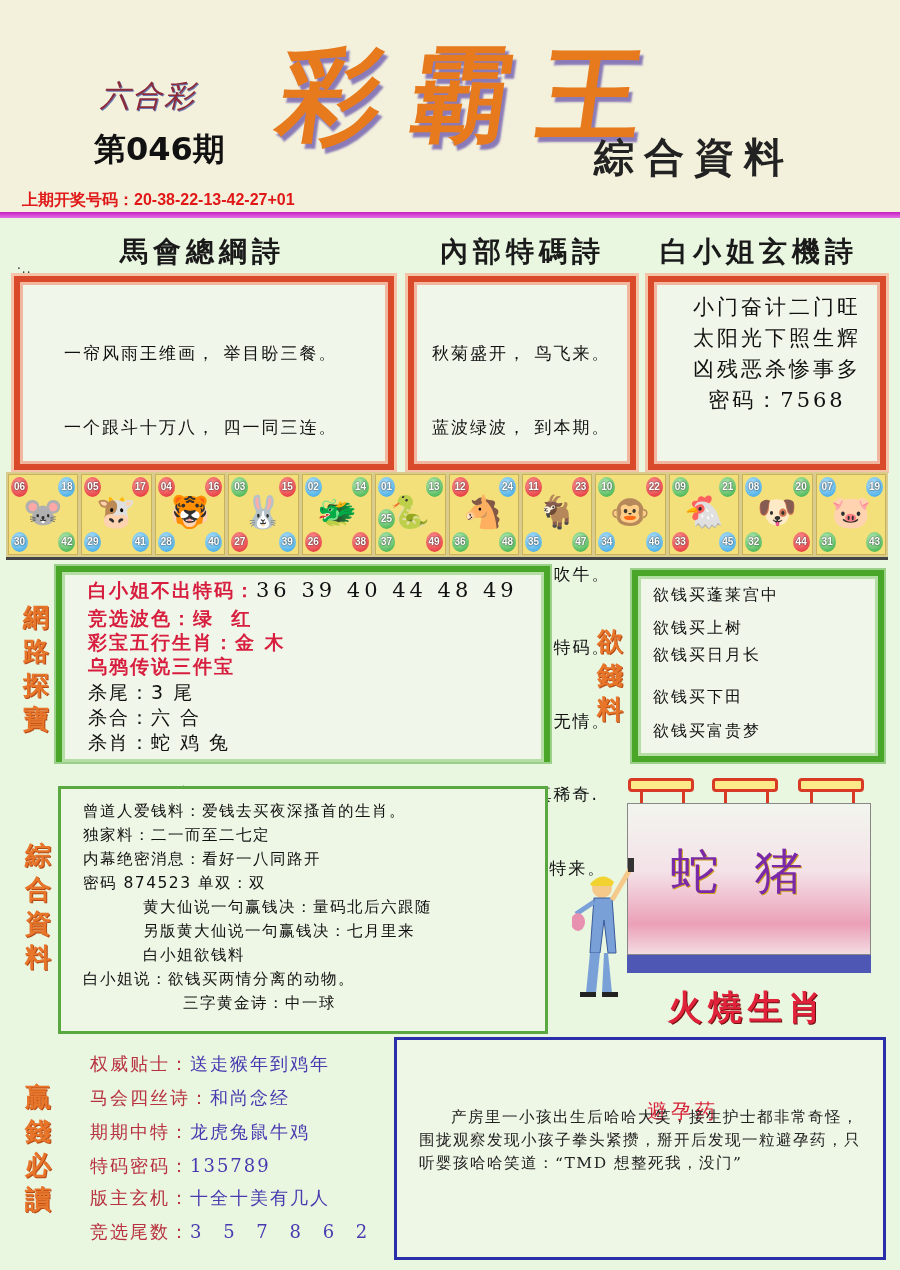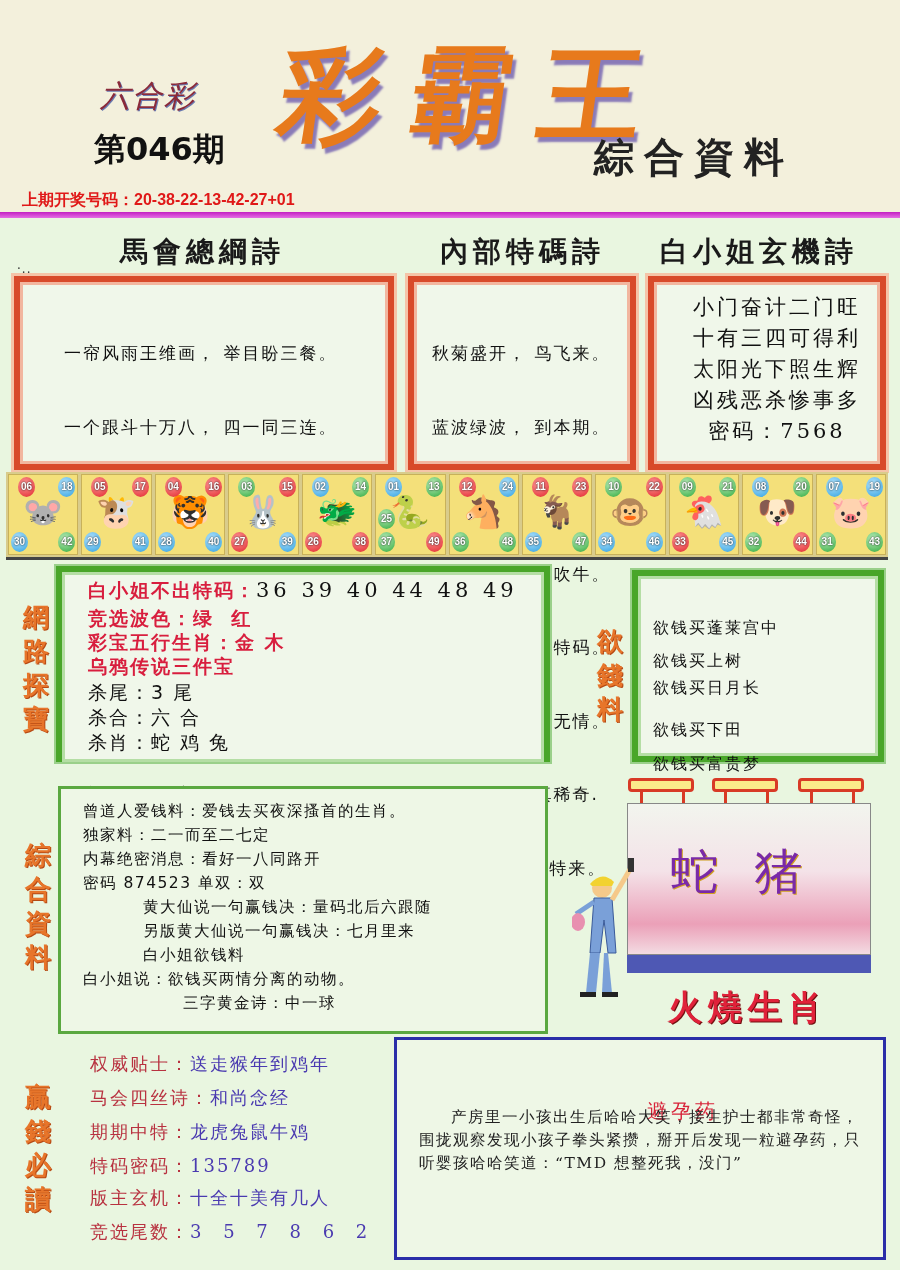--- a/index.html
+++ b/index.html
@@ -27,32 +27,32 @@
   .xuanji { position: absolute; left: 10px; width: 100%; text-align: center; font-size: 21px; line-height: 31px; letter-spacing: 3px; font-family: "DejaVu Sans", sans-serif; }
 
   
   .zodiac-strip { position: absolute; left: 6px; top: 472px; width: 882px; height: 88px; background: #d9cc8c; border-bottom: 3px solid #444; display: flex; gap: 3px; padding: 2px 2px; }
   .zcard { flex: 1; background: #f4e07a; border: 1px solid #c8b15a; position: relative; }
   .zcard .animal { position: absolute; left: 0; right: 0; top: 18px; text-align: center; font-size: 32px; }
   .ball { position: absolute; width: 17px; height: 20px; border-radius: 50%; font-size: 10px; font-weight: bold; color: #fff; text-align: center; line-height: 20px; font-family: "Liberation Sans", sans-serif; text-shadow: 0 0 2px #000; }
   .ball.red { background: radial-gradient(circle at 40% 35%, #ff9a9a, #e0262b); }
   .ball.blue { background: radial-gradient(circle at 40% 35%, #b8e6ff, #2ea0e0); }
   .ball.green { background: radial-gradient(circle at 40% 35%, #bff0bf, #2ea83a); }
-  .b-tl { left: 9px; top: 2px; } .b-tr { right: 2px; top: 2px; }
+  .b-tl { left: 2px; top: 2px; } .b-tr { right: 2px; top: 2px; }
   .b-bl { left: 2px; bottom: 2px; } .b-br { right: 2px; bottom: 2px; }
   .b-ml { left: 2px; top: 34px; }
 
   
   .vlabel { position: absolute; font-size: 26px; font-weight: bold; color: #e7752a; line-height: 34px; width: 36px; text-align: center; text-shadow: 1px 1px 0 #b64a14; }
 
   .row-text { position: absolute; font-size: 19px; letter-spacing: 2px; font-family: "DejaVu Sans", sans-serif; white-space: nowrap; }
   .red-bold { color: #d81e3e; font-weight: bold; }
   .num { font-family: "DejaVu Serif", serif; font-weight: normal; color: #111; letter-spacing: 4px; font-size: 21px; }
 
-  .wish { position: absolute; left: 653px; font-size: 16px; letter-spacing: 2px; font-family: Liberation Mono, monospace; margin-top: 33px; }
+  .wish { position: absolute; left: 653px; font-size: 16px; letter-spacing: 2px; font-family: Liberation Mono, monospace; }
 
   
   .info-box { position: absolute; left: 58px; top: 786px; width: 490px; height: 248px; border: 3px solid #5aa840; background: #eef7e6; }
   .info-line { position: absolute; font-size: 15.5px; letter-spacing: 1.5px; font-family: "DejaVu Sans", sans-serif; white-space: nowrap; }
 
   
   .lamp { position: absolute; top: 778px; width: 66px; height: 14px; background: #fbe98a; border: 3px solid #d83a26; border-radius: 4px; }
   .lamp-leg { position: absolute; top: 792px; width: 3px; height: 20px; background: #d83a26; }
   .board { position: absolute; left: 627px; top: 803px; width: 244px; height: 152px; border: 1px solid #888; background: linear-gradient(#f2f5ee 0%, #f4e2e8 45%, #eba0b8 80%, #f3dbe2 100%); }
   .board-base { position: absolute; left: 627px; top: 955px; width: 244px; height: 18px; background: #4e58b4; }
@@ -110,21 +110,20 @@
     <div>三脚功夫， 没吹牛。</div>
     <div>精打细测， 算特码。</div>
     <div>人非翠木， 七无情。</div>
     <div>马走鸡追， 真稀奇.</div>
     <div>乱七八槽.  出特来。</div>
   </div>
 </div>
 <div class="frame red" style="left:648px;top:276px;width:238px;height:194px;">
   <div class="xuanji" style="top:10px;">
     <div>小门奋计二门旺</div>
-    <div>十有三四可得利</div>
     <div>太阳光下照生辉</div>
     <div>凶残恶杀惨事多</div>
     <div><span>密码：</span><span style="font-family:'DejaVu Serif',serif;">7568</span></div>
   </div>
 </div>
 
 <div class="zodiac-strip" id="zodiac-strip">
     <div class="zcard">
       <div class="animal">🐭</div>
       <div class="ball red b-tl">06</div>

